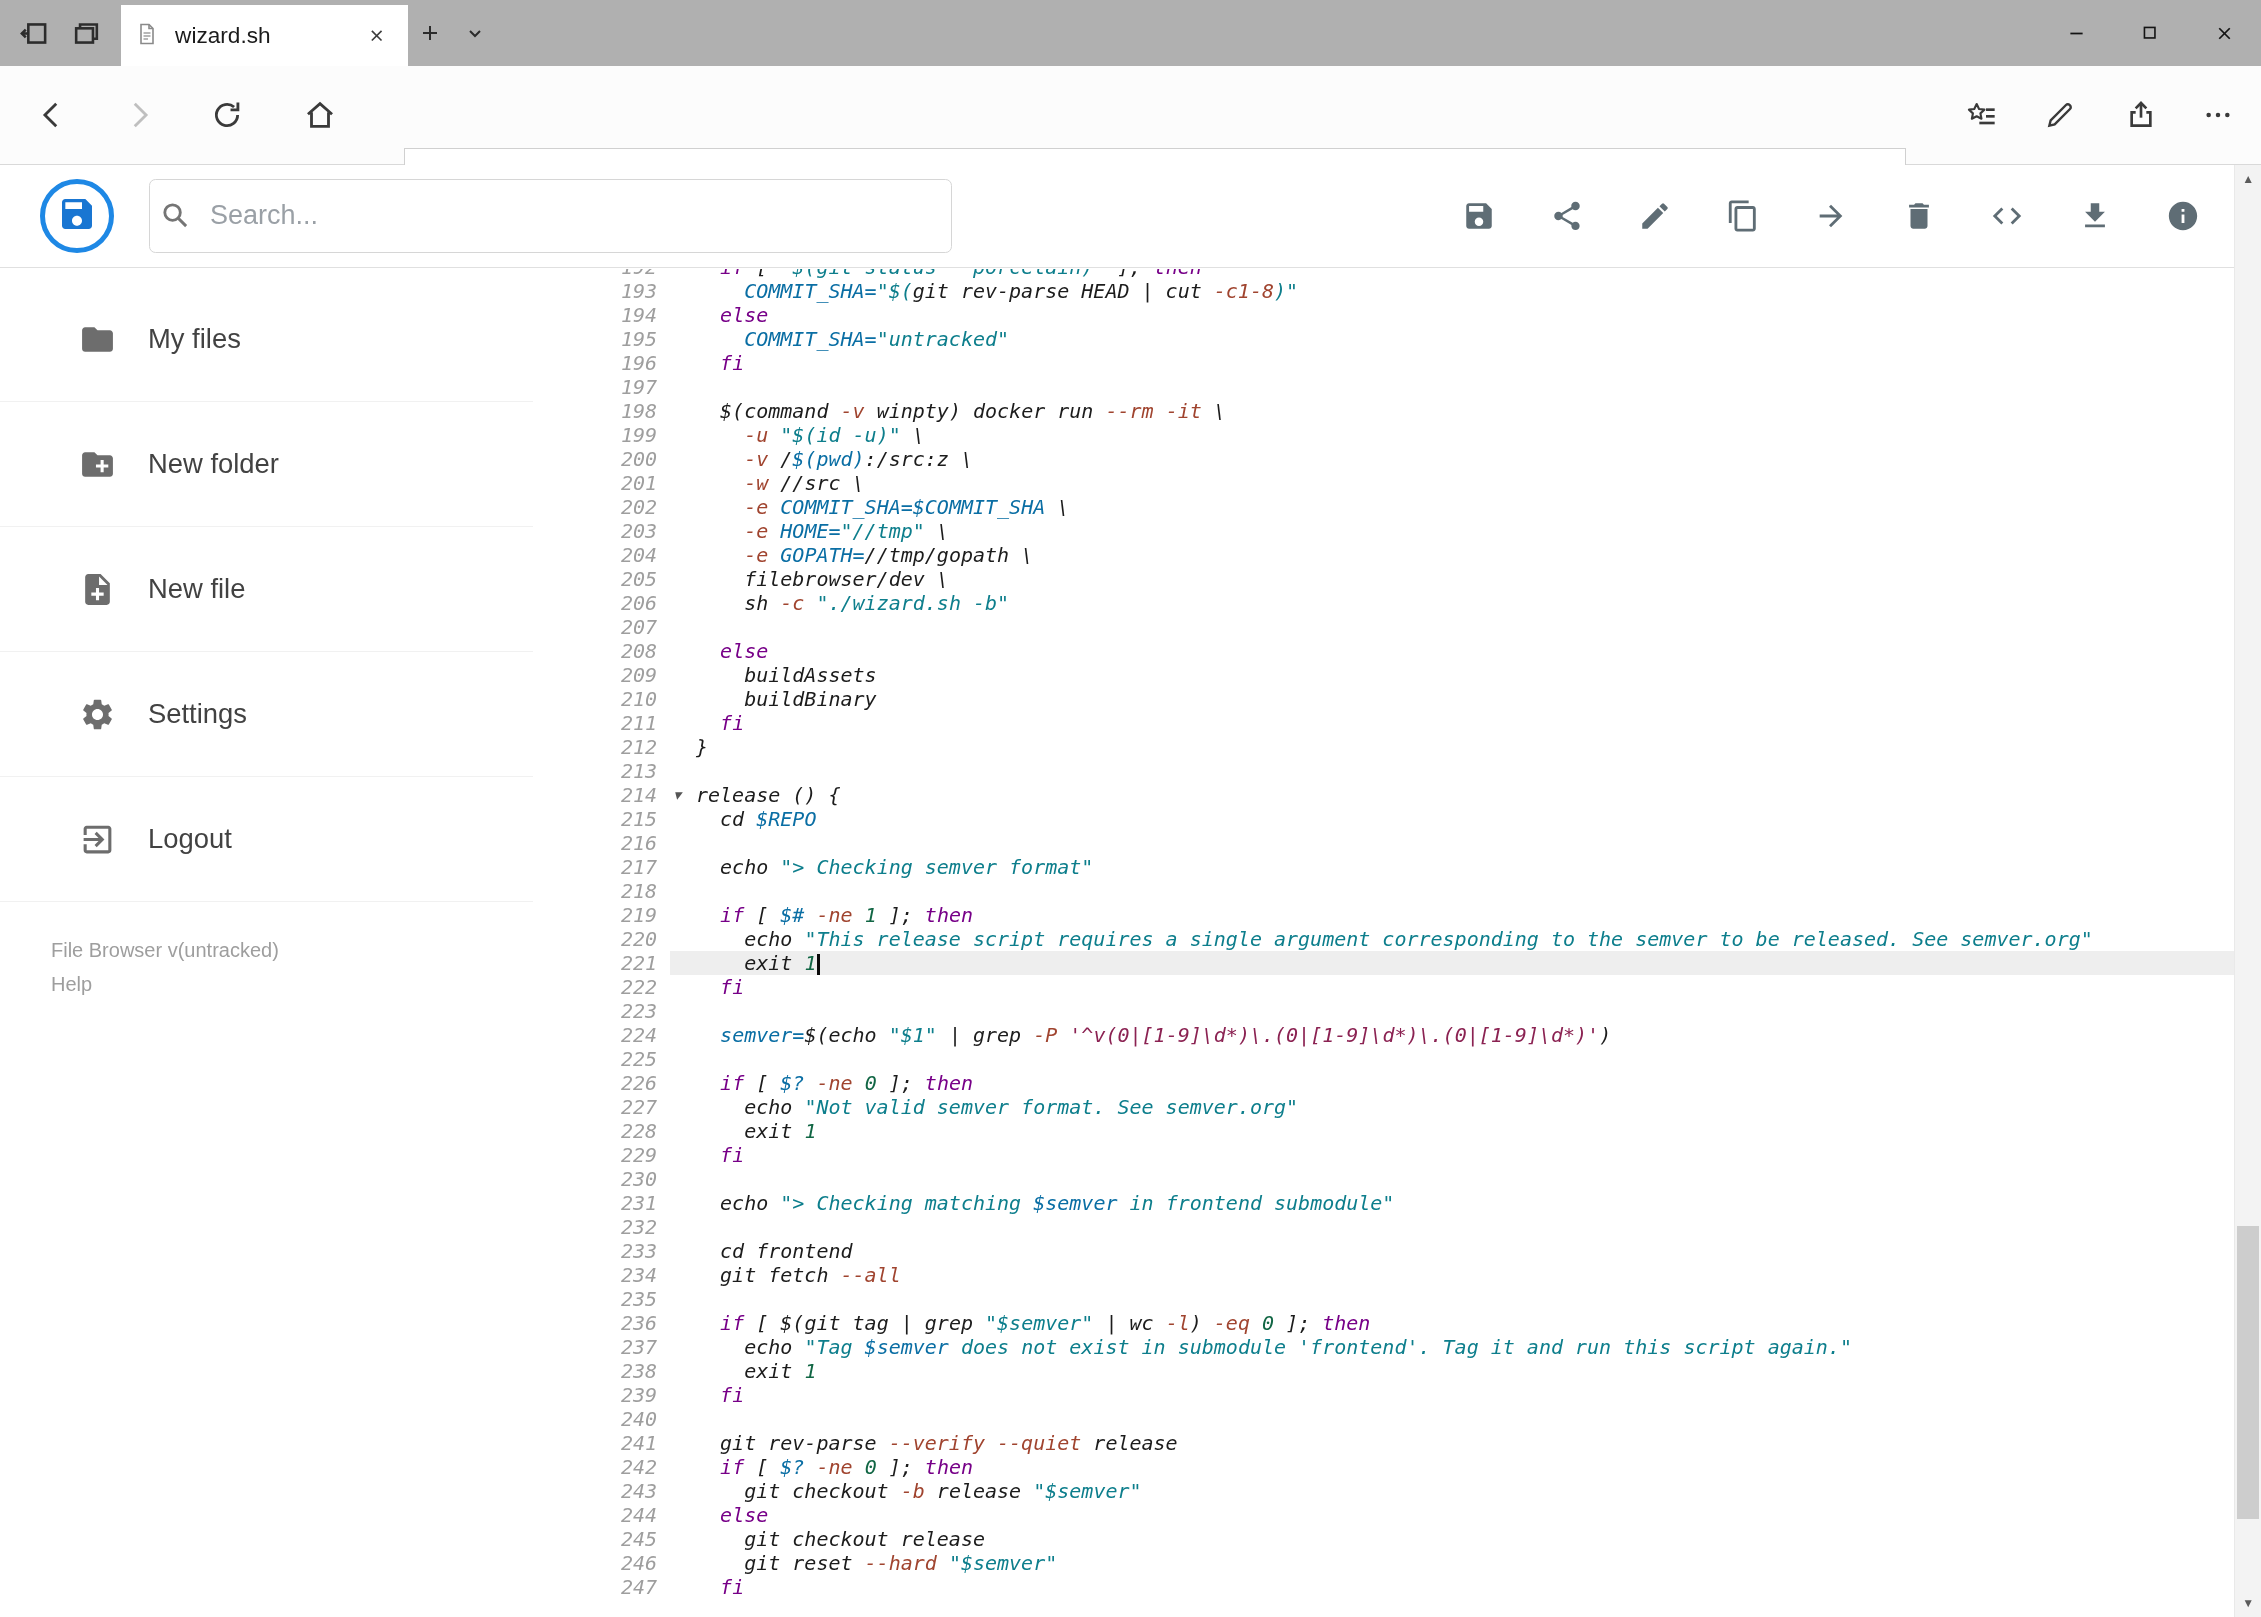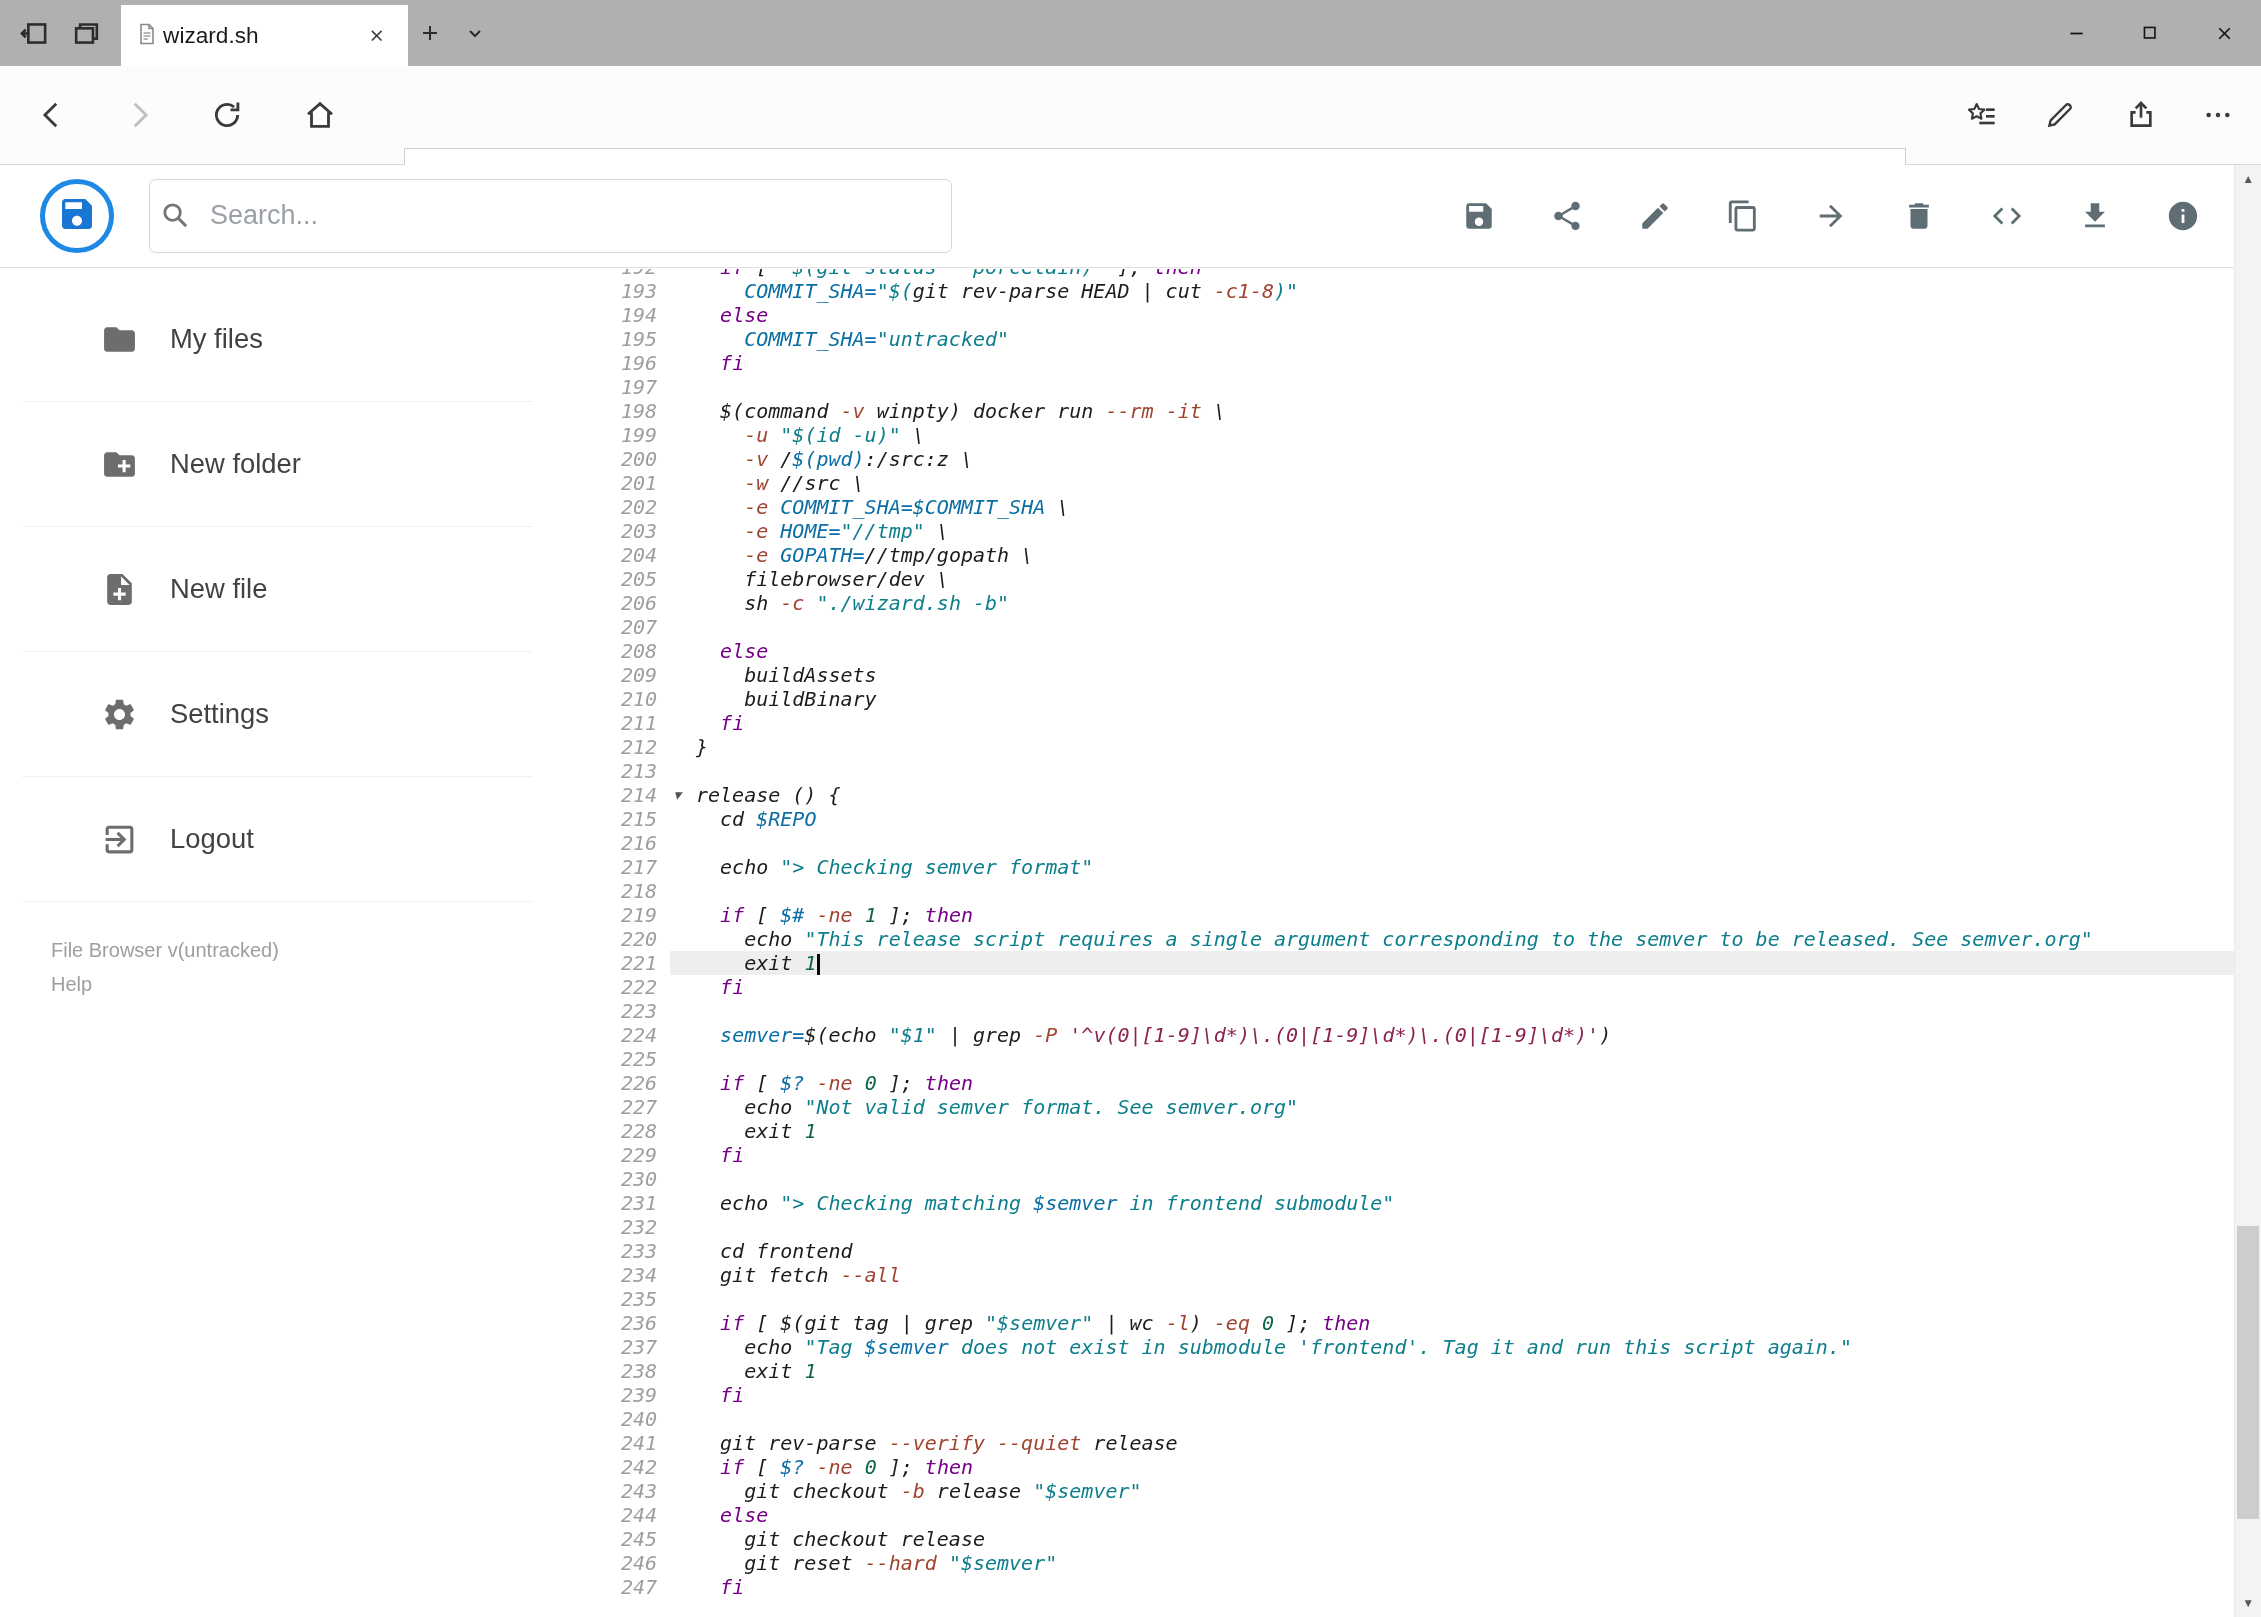--- a/index.html
+++ b/index.html
@@ -5,21 +5,21 @@
   html,body{margin:0;padding:0;background:#fff;}
   .screen{position:relative;width:2261px;height:1617px;overflow:hidden;background:#fff;
           font-family:"Liberation Sans",sans-serif;-webkit-font-smoothing:antialiased;}
 
   
   .tabbar{position:absolute;left:0;top:0;right:0;height:66px;background:var(--tabbar-bg,#b0b0b0);
           display:flex;align-items:center;}
   .tab-tools{display:flex;align-items:center;height:100%;padding:0 11.3px;gap:8px;}
   .tbtn{width:45px;height:45px;display:flex;align-items:center;justify-content:center;color:#2c2c2c;}
   .tab{align-self:flex-end;height:61px;width:287px;background:#fff;display:flex;align-items:center;
-       padding:0 14.5px;gap:4px;box-sizing:border-box;}
+       padding:0 14.5px;gap:16px;box-sizing:border-box;}
   .tab-title{flex:1;font-size:22.6px;color:#1b1b1b;white-space:nowrap;overflow:hidden;}
   .tab-close{display:flex;align-items:center;justify-content:center;width:32px;height:32px;color:#3c3c3c;}
   .win-controls{margin-left:auto;display:flex;height:100%;}
   .win-btn{width:74px;height:100%;display:flex;align-items:center;justify-content:center;color:#141414;}
 
   
   .navbar{position:absolute;left:0;top:66px;right:0;height:99px;background:#fcfcfc;
           border-bottom:0.8px solid #d9d9d9;box-sizing:border-box;}
   .nbtn{position:absolute;top:50%;transform:translateY(-50%);width:48px;height:48px;
         display:flex;align-items:center;justify-content:center;color:#3a3a3a;}
@@ -42,21 +42,21 @@
              display:flex;align-items:center;padding:0 9px;gap:18px;color:#757575;}
   .searchbox input{flex:1;border:none;outline:none;font-size:27px;color:#202124;
                    font-family:"Liberation Sans",sans-serif;background:transparent;}
   .searchbox input::placeholder{color:#9aa0a6;}
   .fb-toolbar{position:absolute;right:52px;top:0;height:100%;display:flex;align-items:center;gap:36px;}
   .toolbtn{width:52px;height:74px;display:flex;align-items:center;justify-content:center;
            color:var(--toolbar-icon,#5f6d75);}
 
   
   .sidebar{position:absolute;left:0;top:269px;width:533px;bottom:0;background:#fff;}
-  .sb-list{padding-top:8px;padding-left:22px;}
+  .sb-list{padding-top:8px;}
   .nav-item{height:124px;display:flex;align-items:center;padding-left:79px;gap:32px;
             border-bottom:0.8px solid #f1f1f1;font-size:27.4px;color:#424242;cursor:pointer;}
   .nav-item .nicon{display:flex;align-items:center;color:var(--sidebar-icon,#6d6d6d);}
   .sb-footer{position:absolute;left:51px;top:664px;font-size:20px;color:#9e9e9e;line-height:34px;}
 
   
   .editor{position:absolute;left:533px;top:269px;right:27.4px;bottom:0;overflow:hidden;background:#fff;
           font-family:"DejaVu Sans Mono","Liberation Mono",monospace;font-size:20px;}
   .code-inner{margin-top:-14.5px;}
   .crow{display:flex;height:24px;line-height:24px;white-space:pre;font-style:italic;}

